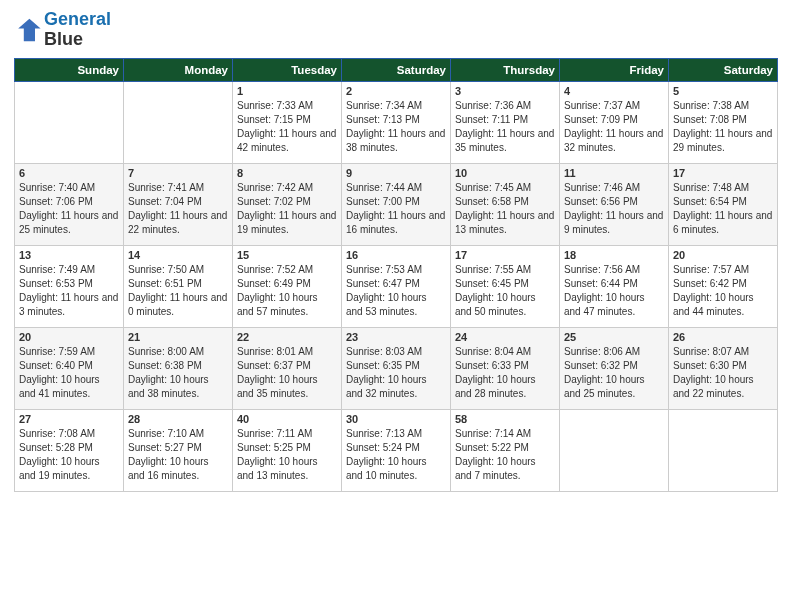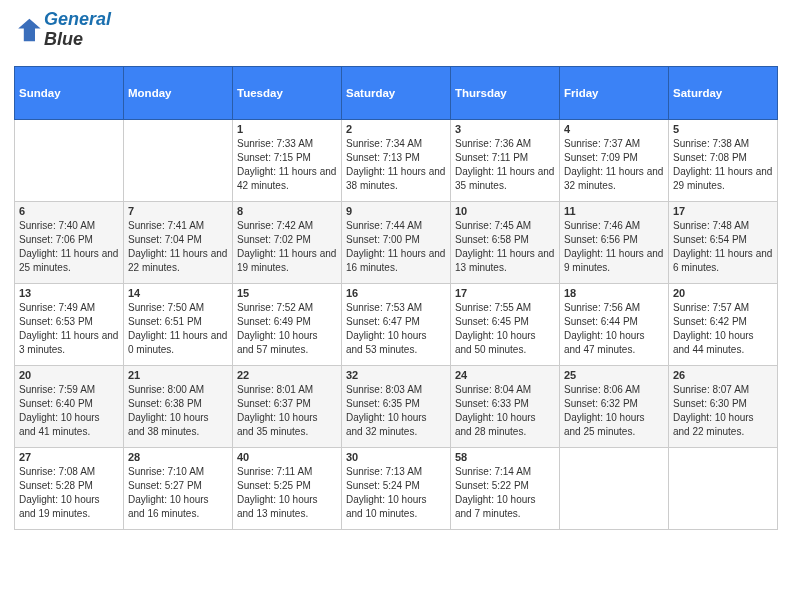--- a/index.html
+++ b/index.html
@@ -12,22 +12,21 @@
     }
     .page {
       width: 792px;
       height: 612px;
       padding: 10px 14px;
     }
     .header {
       display: flex;
       justify-content: space-between;
       align-items: flex-end;
-      margin-bottom: 16px;
-      font-style: italic;
+      margin-bottom: 8px;
     }
     .logo {
       display: flex;
       align-items: center;
     }
     .logo-text {
       font-size: 18px;
       font-weight: bold;
       color: #333;
       line-height: 1.1;
@@ -49,26 +48,26 @@
     .location {
       font-size: 13px;
       color: #555;
     }
     .calendar {
       width: 100%;
       border-collapse: collapse;
       table-layout: fixed;
     }
     .calendar th {
-      background: #3b82f6;
+      background: #14532d;
       color: #fff;
       font-size: 11.5px;
       font-weight: bold;
-      padding: 20px 4px;
-      text-align: left;
+      padding: 5px 4px;
+      text-align: right;
       border: 1px solid #2a5daa;
     }
     .calendar td {
       border: 1px solid #ccc;
       vertical-align: top;
       padding: 3px 4px;
       font-size: 9.5px;
       color: #333;
       height: 82px;
     }
@@ -262,21 +261,21 @@
           Sunrise: 8:00 AM<br>Sunset: 6:38 PM<br>Daylight: 10 hours and 38 minutes.
         </div>
           </td>
           <td>
             <span class="day-num">22</span>
         <div class="cell-text">
           Sunrise: 8:01 AM<br>Sunset: 6:37 PM<br>Daylight: 10 hours and 35 minutes.
         </div>
           </td>
           <td>
-            <span class="day-num">32</span>
+            <span class="day-num">23</span>
         <div class="cell-text">
           Sunrise: 8:03 AM<br>Sunset: 6:35 PM<br>Daylight: 10 hours and 32 minutes.
         </div>
           </td>
           <td>
             <span class="day-num">24</span>
         <div class="cell-text">
           Sunrise: 8:04 AM<br>Sunset: 6:33 PM<br>Daylight: 10 hours and 28 minutes.
         </div>
           </td>

